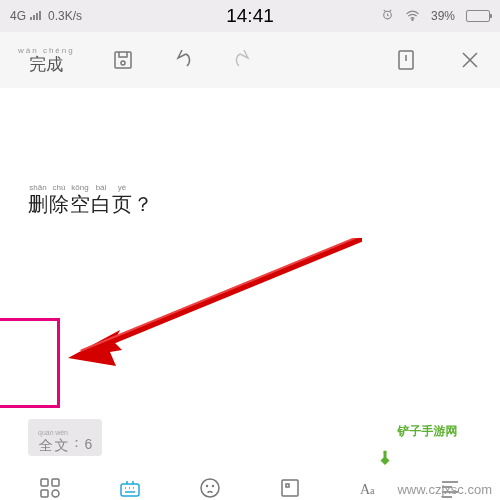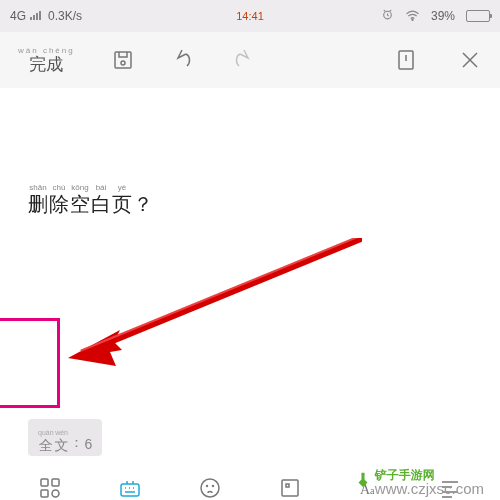--- a/index.html
+++ b/index.html
@@ -1,21 +1,21 @@
 <!DOCTYPE html>
 <html><head>
 <meta charset="utf-8">
 <style>
   * { margin: 0; padding: 0; box-sizing: border-box; }
   body { width: 500px; height: 500px; font-family: "PingFang SC", "Microsoft YaHei", sans-serif; background: #fff; position: relative; overflow: hidden; }
 
   
   .status-bar { height: 24px; background: #eeecee; display: flex; align-items: center; justify-content: space-between; padding: 16px 10px; font-size: 12px; color: #606060; }
   .status-left { display: flex; align-items: center; gap: 4px; }
-  .status-center { position: absolute; left: 50%; transform: translateX(-50%); font-size: 11px; color: #c2410c; }
+  .status-center { position: absolute; left: 50%; transform: translateX(-50%); font-size: 19px; color: #000000; }
   .status-right { display: flex; align-items: center; gap: 11px; }
   .battery { width: 24px; height: 12px; border: 1px solid #888; border-radius: 2px; position: relative; }
   .battery::after { content: ""; position: absolute; right: -3px; top: 3px; width: 2px; height: 4px; background: #888; border-radius: 0 1px 1px 0; }
   .battery-fill { height: 100%; width: 39%; background: #888; }
 
   
   .toolbar { height: 56px; background: #f7f6f7; display: flex; align-items: center; justify-content: space-between; padding: 0 18px; color: #666; }
   .tb-left { display: flex; align-items: center; gap: 36px; }
   .tb-right { display: flex; align-items: center; gap: 40px; }
   .tb-btn { cursor: pointer; display: flex; align-items: center; justify-content: center; }
@@ -41,24 +41,24 @@
   .quanwen .ch .hz { font-size: 14px; color: #888; }
   .quanwen .ch .py { font-size: 7px; color: #aaa; }
 
   
   .bottom { height: 42px; background: #fff; border-top: 1px solid #fff; display: flex; align-items: center; justify-content: space-around; padding: 0 10px; }
   .bn { display: flex; align-items: center; justify-content: center; }
   .bn svg { width: 24px; height: 24px; stroke: #777; fill: none; stroke-width: 1.5; }
   .bn.active svg { stroke: #1fa9da; }
 
   
-  .watermark { position: absolute; right: 16px; bottom: 4px; display: flex; align-items: center; gap: 3px; font-size: 12px; color: #5bb030; pointer-events: none; }
+  .watermark { position: absolute; right: 8px; bottom: 4px; display: flex; align-items: center; gap: 3px; font-size: 12px; color: #5bb030; pointer-events: none; }
   .wm-shovel { color: #5bb030; font-size: 14px; }
   .wm-main { font-weight: 700; color: #5bb030; }
-  .wm-url { font-size: 15px; color: #999; }
+  .wm-url { font-size: 13px; color: #999; margin-top: 46px; }
   .wm-text { display: flex; flex-direction: column; line-height: 1; }
 </style>
 </head>
 <body>
 
 <div class="status-bar">
   <div class="status-left">
     <span>4G</span>
     <span>
       <svg width="14" height="10" viewBox="0 0 14 10">

